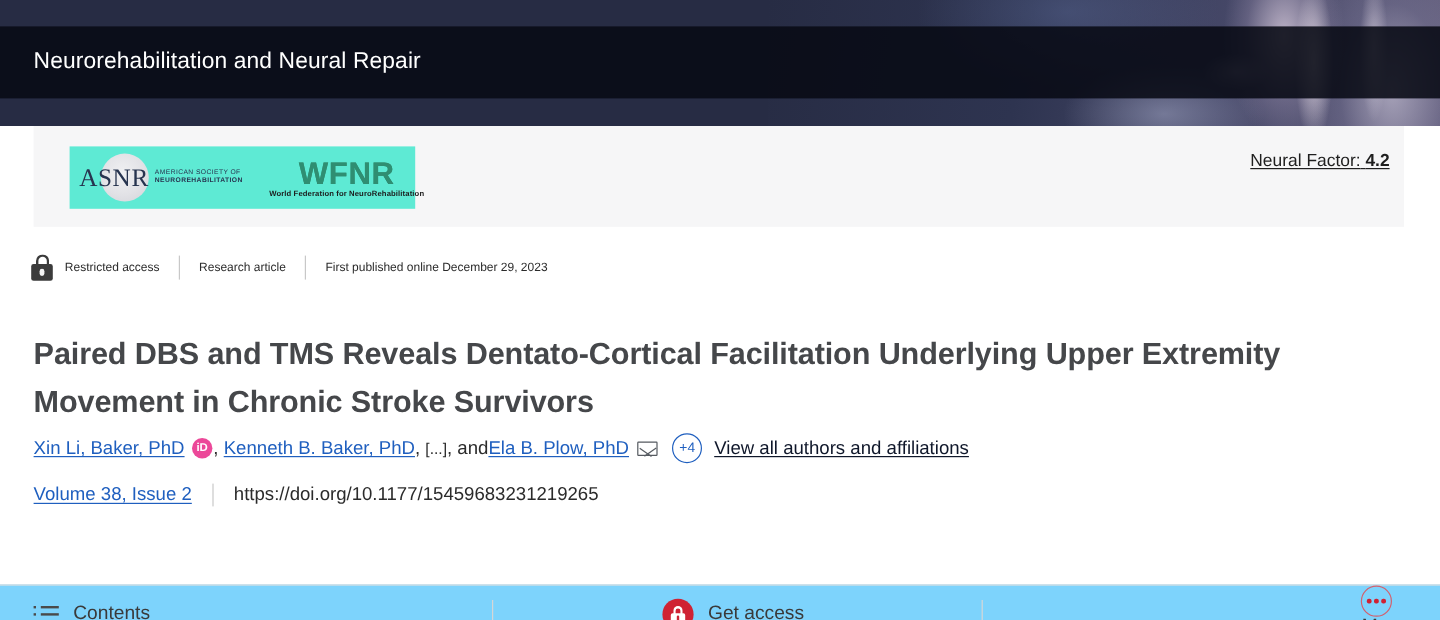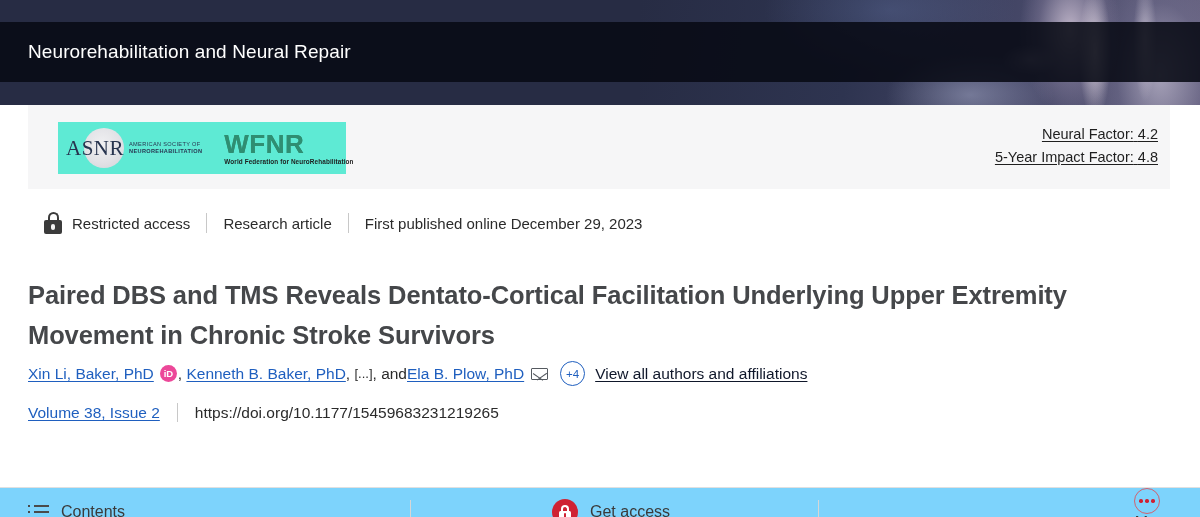--- a/index.html
+++ b/index.html
@@ -87,21 +87,21 @@
   }
   .asnr-sub {
     position: relative; z-index: 2;
     margin-left: 5px;
     font-size: 5.6px; line-height: 7.5px;
     letter-spacing: 0.35px;
     color: #27344f;
     white-space: nowrap;
   }
   .asnr-sub .b { font-weight: bold; }
-  .wfnr-logo { margin-left: 22px; }
+  .wfnr-logo { margin-left: 22px; text-align: center; }
   .wfnr-word {
     font-size: 26px; font-weight: bold;
     letter-spacing: 0.5px;
     line-height: 25px;
     background: linear-gradient(180deg, #3f9b7d 0%, #2f8e72 48%, #1f5c52 100%);
     -webkit-background-clip: text;
     background-clip: text;
     color: #2f8e72;
   }
   .wfnr-sub {
@@ -112,27 +112,27 @@
     margin-top: 1px;
   }
   .impact-block {
     position: absolute; right: 12px; top: 18px;
     text-align: right;
     font-size: 14.5px;
     color: #1f1f1f;
     line-height: 23px;
   }
   .impact-line { text-decoration: underline; text-underline-offset: 2px; cursor: pointer; }
-  .impact-line b { font-weight: normal; }
+  .impact-line b { font-weight: bold; }
 
   
   .meta-row {
-    position: absolute; left: 44px; top: 212px;
-    display: flex; align-items: center;
-    font-size: 15px; color: #2b2b2b;
+    position: absolute; left: 26px; top: 212px;
+    display: flex; align-items: center;
+    font-size: 10px; color: #2b2b2b;
   }
   .lock-icon {
     position: relative;
     width: 18px; height: 22px;
     margin-right: 10px;
   }
   .lock-icon .shackle {
     position: absolute; left: 3.5px; top: 0;
     width: 11px; height: 11px;
     border: 2.6px solid #3b3b3b;
@@ -357,24 +357,20 @@
       <div class="wfnr-logo">
         <div class="wfnr-word">WFNR</div>
         <div class="wfnr-sub">World Federation for NeuroRehabilitation</div>
       </div>
     </div>
     <div class="impact-block">
       <div class="impact-line">
         <span>Neural Factor:</span>
         <b>4.2</b>
       </div>
-      <div class="impact-line">
-        <span>5-Year Impact Factor:</span>
-        <b>4.8</b>
-      </div>
     </div>
   </div>
 
   <div class="meta-row">
     <span class="lock-icon">
       <span class="shackle"></span>
         <span class="body"></span>
         <span class="keyhole"></span>
     </span>
     <span>Restricted access</span>

